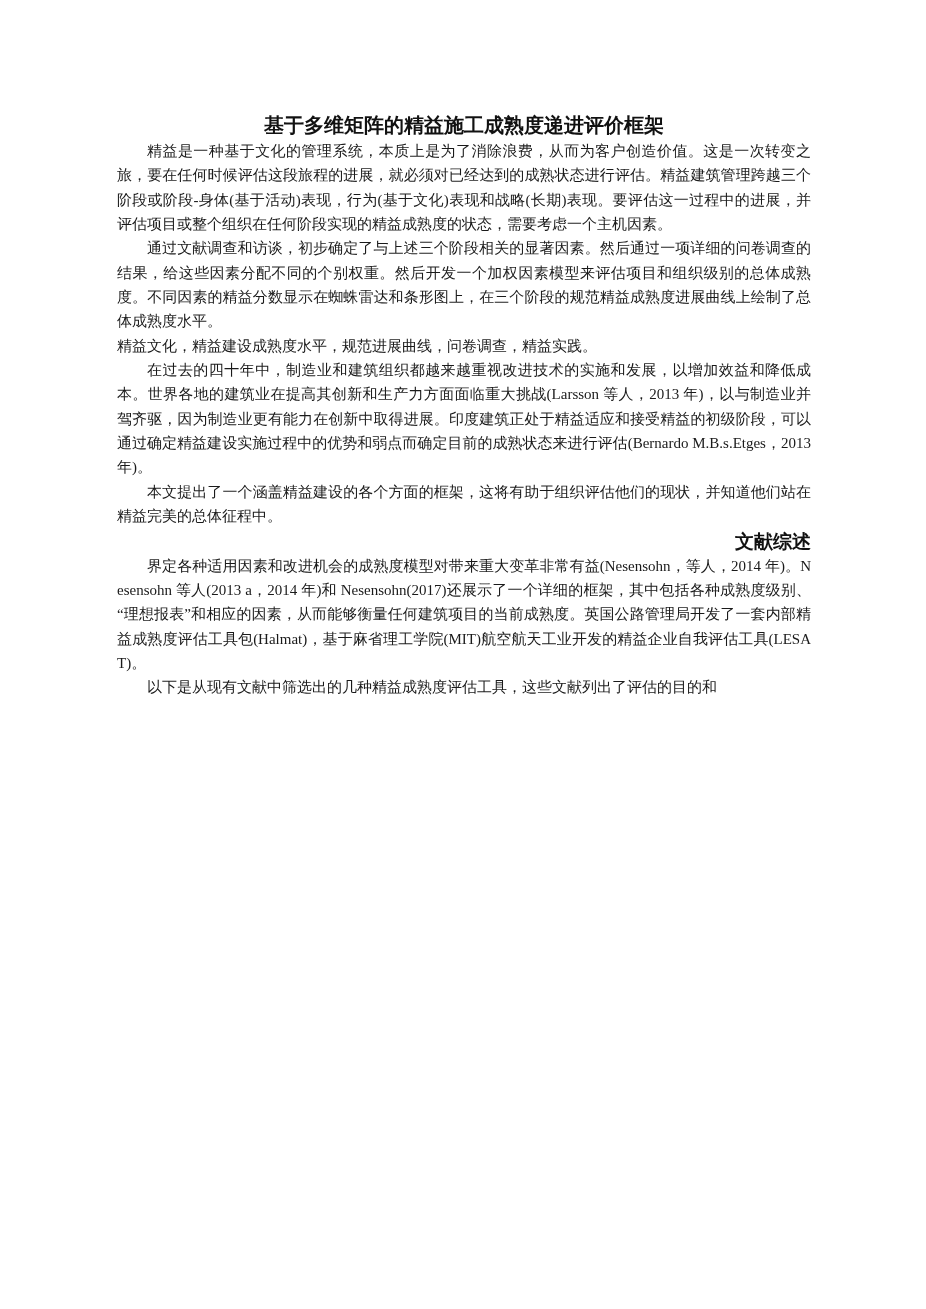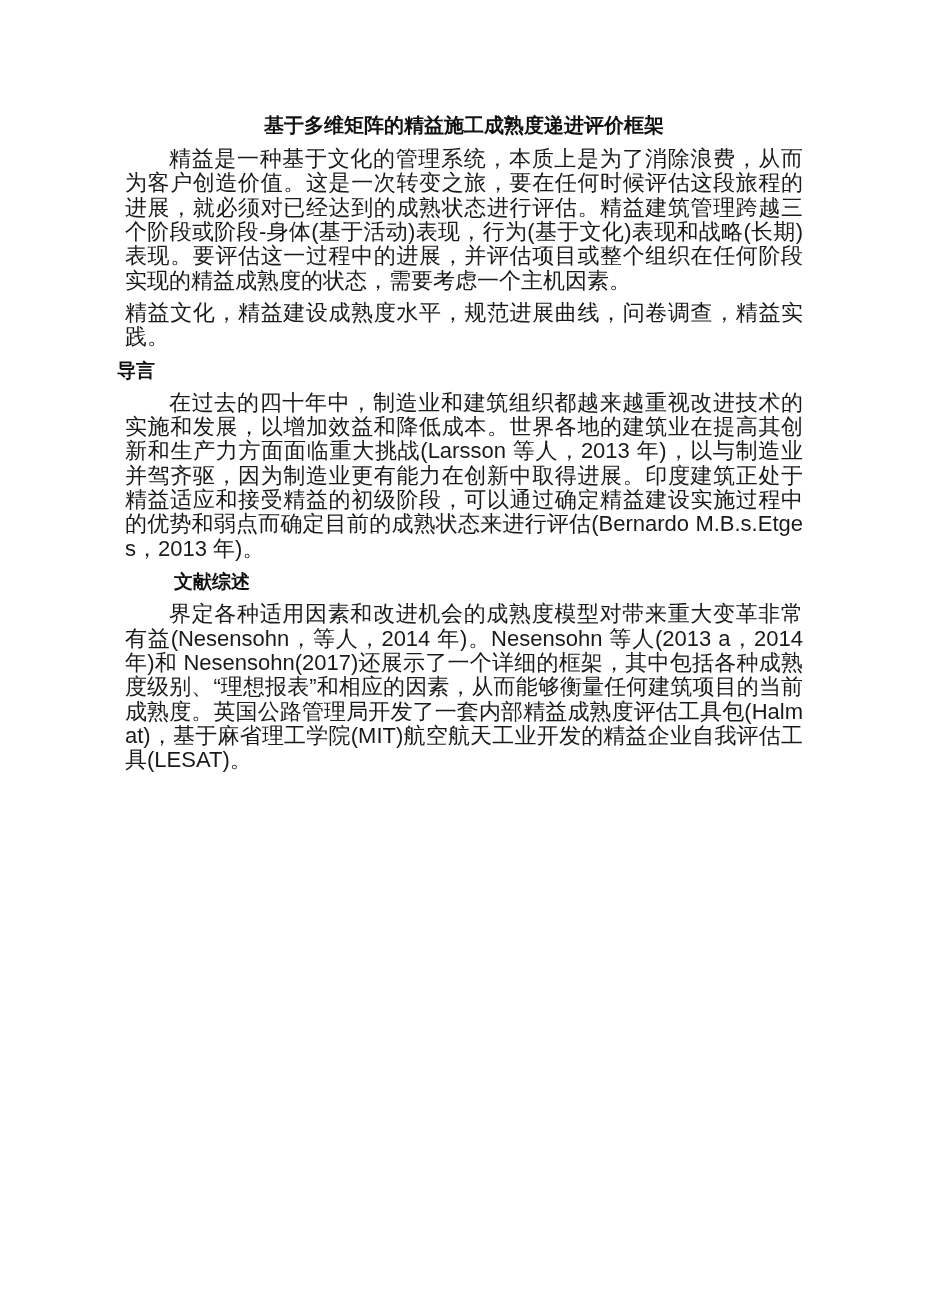--- a/index.html
+++ b/index.html
@@ -33,57 +33,60 @@
   .hd {
     font-family: "Liberation Sans", sans-serif;
     font-weight: 700;
     font-size: 19px;
     line-height: 25px;
     margin: 0;
     color: #111111;
   }
   .hd.indented {
     padding-left: 57px;
+    text-align: right;
   }
   .body {
-    font-family: Liberation Sans, sans-serif;
-    font-size: 22px;
+    font-family: Liberation Serif, serif;
+    font-size: 15px;
     line-height: 24.35px;
     text-align: justify;
     text-justify: inter-ideograph;
-    margin: 8px;
+    margin: 0;
     word-break: break-all;
   }
   .ind {
     text-indent: 2em;
   }
 </style>
 </head>
 <body>
 
 <div class="page">
   <div class="content">
 
     <h1 class="doc-title">基于多维矩阵的精益施工成熟度递进评价框架</h1>
 
 
     <p class="body ind">精益是一种基于文化的管理系统，本质上是为了消除浪费，从而为客户创造价值。这是一次转变之旅，要在任何时候评估这段旅程的进展，就必须对已经达到的成熟状态进行评估。精益建筑管理跨越三个阶段或阶段-身体(基于活动)表现，行为(基于文化)表现和战略(长期)表现。要评估这一过程中的进展，并评估项目或整个组织在任何阶段实现的精益成熟度的状态，需要考虑一个主机因素。</p>
 
+    <p class="body ind">通过文献调查和访谈，初步确定了与上述三个阶段相关的显著因素。然后通过一项详细的问卷调查的结果，给这些因素分配不同的个别权重。然后开发一个加权因素模型来评估项目和组织级别的总体成熟度。不同因素的精益分数显示在蜘蛛雷达和条形图上，在三个阶段的规范精益成熟度进展曲线上绘制了总体成熟度水平。</p>
 
 
 
     <p class="body">精益文化，精益建设成熟度水平，规范进展曲线，问卷调查，精益实践。</p>
 
-    <h2 class="hd">导言</h2>
 
     <p class="body ind">在过去的四十年中，制造业和建筑组织都越来越重视改进技术的实施和发展，以增加效益和降低成本。世界各地的建筑业在提高其创新和生产力方面面临重大挑战(Larsson 等人，2013 年)，以与制造业并驾齐驱，因为制造业更有能力在创新中取得进展。印度建筑正处于精益适应和接受精益的初级阶段，可以通过确定精益建设实施过程中的优势和弱点而确定目前的成熟状态来进行评估(Bernardo M.B.s.Etges，2013 年)。</p>
 
+    <p class="body ind">本文提出了一个涵盖精益建设的各个方面的框架，这将有助于组织评估他们的现状，并知道他们站在精益完美的总体征程中。</p>
 
     <h2 class="hd indented">文献综述</h2>
 
 
 
 
     <p class="body ind">界定各种适用因素和改进机会的成熟度模型对带来重大变革非常有益(Nesensohn，等人，2014 年)。Nesensohn 等人(2013 a，2014 年)和 Nesensohn(2017)还展示了一个详细的框架，其中包括各种成熟度级别、“理想报表”和相应的因素，从而能够衡量任何建筑项目的当前成熟度。英国公路管理局开发了一套内部精益成熟度评估工具包(Halmat)，基于麻省理工学院(MIT)航空航天工业开发的精益企业自我评估工具(LESAT)。</p>
 
+    <p class="body ind">以下是从现有文献中筛选出的几种精益成熟度评估工具，这些文献列出了评估的目的和</p>
 
   </div>
 </div>
 
 </body></html>

